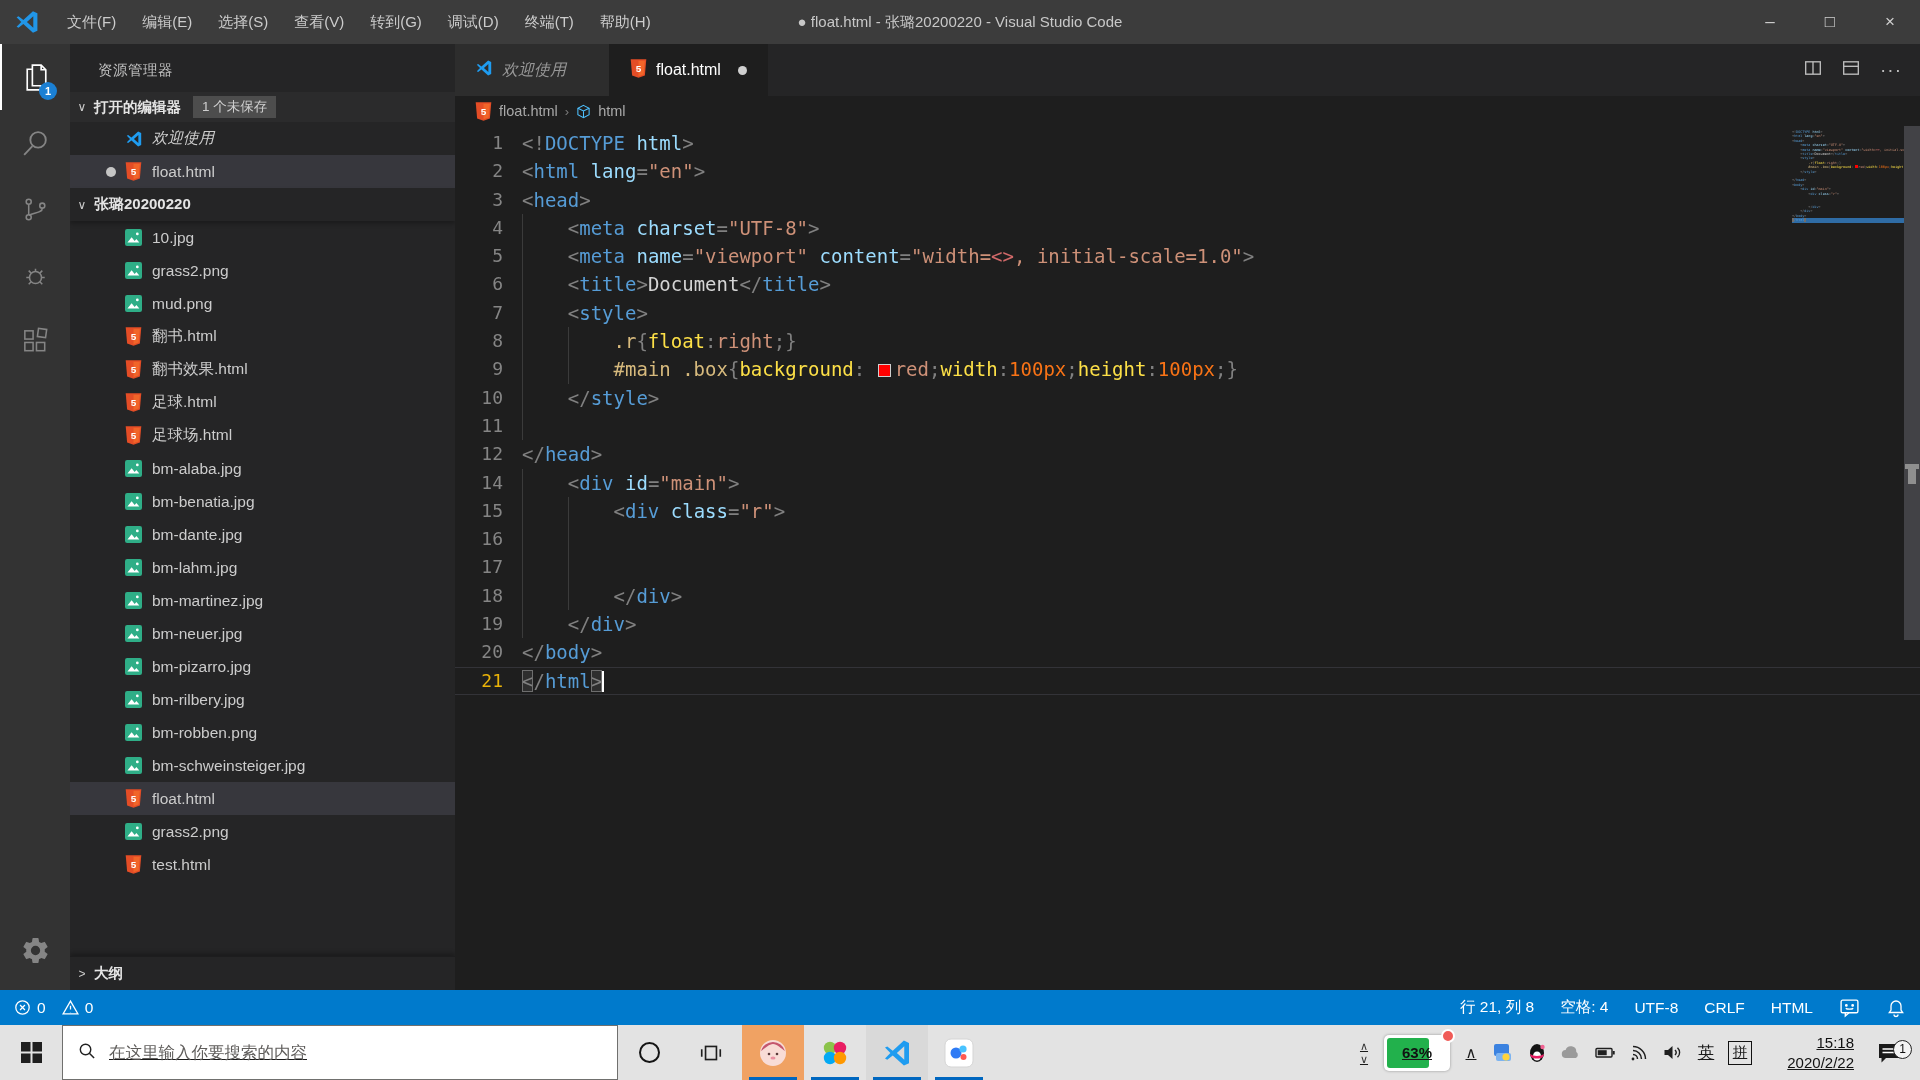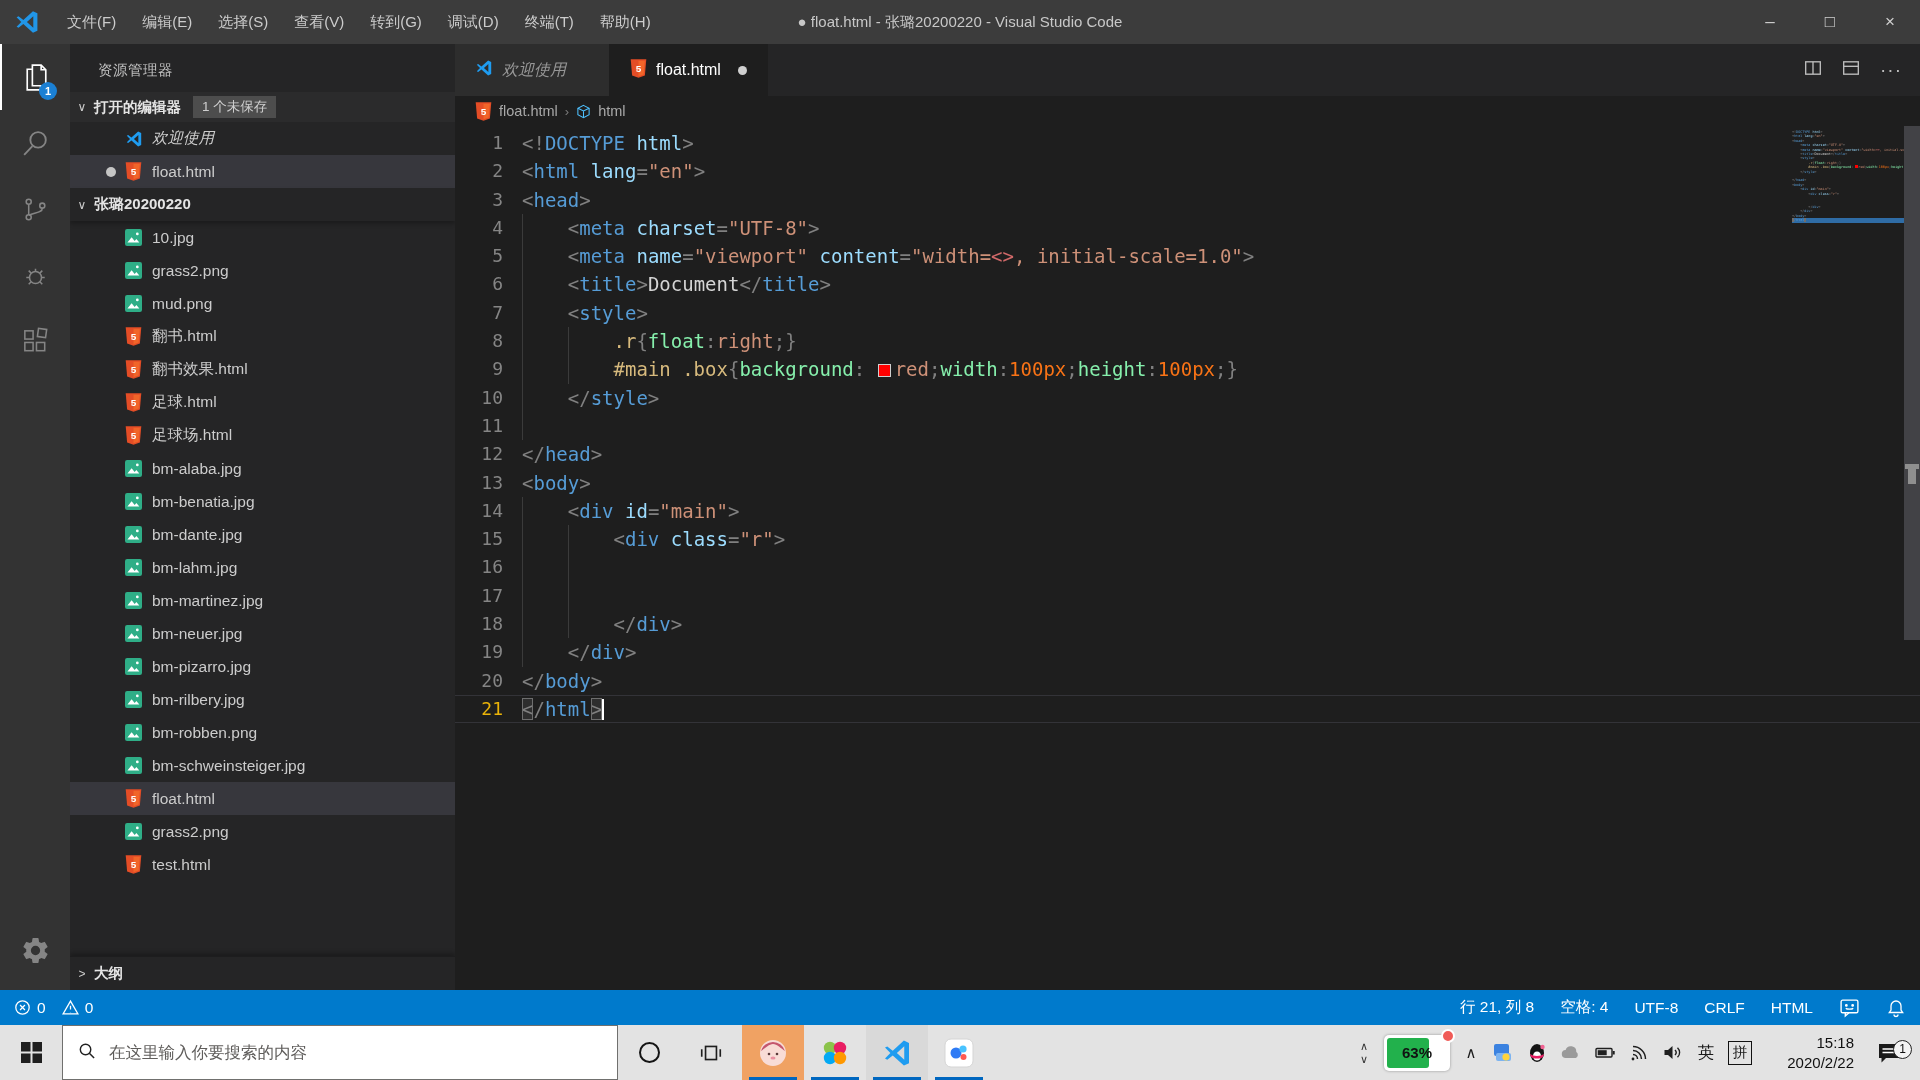--- a/index.html
+++ b/index.html
@@ -55,42 +55,42 @@
 
   .code-area { position:relative; flex:1; font-family:"DejaVu Sans Mono","Liberation Mono",monospace; font-size:19px; overflow:hidden; }
   .lines { position:absolute; top:3px; left:0; right:0; }
   .line { display:flex; height:28.3px; line-height:28.3px; }
   .line.cur { box-shadow: inset 0 1px 0 #333338, inset 0 -1px 0 #333338; }
   .gutter { width:48px; flex:none; text-align:right; color:#858585; font-size:18px; }
   .line.cur .gutter { color:#eab308; }
   .lcontent { margin-left:19px; white-space:pre; position:relative; }
   .guide { position:absolute; top:0; bottom:0; width:1px; background:#3b3b3b; }
   .tk-p{color:#808080}.tk-t{color:#569cd6}.tk-a{color:#9cdcfe}.tk-s{color:#ce9178}
-  .tk-e{color:#d16969}.tk-x{color:#d4d4d4}.tk-sel{color:#d7ba7d}.tk-prop{color:#86efac}
+  .tk-e{color:#d16969}.tk-x{color:#d4d4d4}.tk-sel{color:#d7ba7d}.tk-prop{color:#fde047}
   .tk-val{color:#ce9178}.tk-n2{color:#f97316}.tk-w{color:#d4d4d4}
   .tk-pb{color:#808080; outline:1px solid #6e6e6e; outline-offset:-1px; background:rgba(120,120,120,.18)}
   .swatch{display:inline-block;width:13px;height:13px;background:#ff0000;border:1px solid #cfcfcf;vertical-align:-1px;margin:0 4px 0 1px;}
   .caret{display:inline-block;width:2px;height:21px;background:#ffffff;vertical-align:-4px;}
 
   .minimap { position:absolute; top:4px; right:16px; width:112px; font-family:"DejaVu Sans Mono","Liberation Mono",monospace; }
   .mm-line { height:4.42px; line-height:4.42px; font-size:3.4px; white-space:pre; overflow:hidden; }
   .mm-line.cur { background:#2f6ca5; }
   .mm-sw{display:inline-block;width:3px;height:3px;background:#f00;}
   .scroll-track { position:absolute; top:0; right:0; width:16px; height:514px; background:#424246; }
   .sb-marker-top { position:absolute; top:338px; left:1px; width:14px; height:5px; background:#8f8f8f; }
   .sb-marker-stem { position:absolute; top:343px; left:4px; width:8px; height:15px; background:#8f8f8f; }
 
   
   .statusbar { height:35px; background:#007acc; color:#ffffff; display:flex; align-items:center; font-size:15.5px; flex:none; padding:0 14px; }
   .sb-left { display:flex; align-items:center; gap:6px; }
   .sb-right { margin-left:auto; display:flex; align-items:center; gap:26px; }
   .sb-item { display:flex; align-items:center; gap:6px; white-space:nowrap; }
 
   
-  .taskbar { height:55px; background:#e3e3e3; flex:none; display:flex; align-items:stretch; color:#1a1a1a; }
+  .taskbar { height:55px; background:#e3e3e3; flex:none; display:flex; align-items:stretch; color:#1a1a1a;text-decoration:underline; }
   .tb-btn { width:62px; display:flex; align-items:center; justify-content:center; position:relative; flex:none; }
   .searchbox { width:556px; background:#ffffff; border:1px solid #70706e; display:flex; align-items:center; gap:13px; padding-left:14px; flex:none; }
   .searchbox input { border:none; outline:none; font-size:16.5px; width:440px; font-family:inherit; color:#333; background:transparent; }
   .searchbox input::placeholder { color:#5f5d5b; }
   .cortana-ring { width:21px; height:21px; border:2.5px solid #141414; border-radius:50%; }
   .app-underline::after { content:""; position:absolute; left:7px; right:7px; bottom:0; height:3px; background:#0067c0; }
   .app-attention { background:#f0a263; }
   .app-current { background:#d9d9d9; }
   .tray { margin-left:auto; display:flex; align-items:center; flex:none; padding-right:4px; }
   .tray-chev-stack { display:flex; flex-direction:column; align-items:center; width:28px; font-size:11px; color:#333; line-height:13px; }
@@ -535,24 +535,20 @@
             </div>
             <div class="line">
               <div class="gutter">11</div>
               <div class="lcontent"><span class="guide" style="left: 0ch;"></span></div>
             </div>
             <div class="line">
               <div class="gutter">12</div>
               <div class="lcontent"><span class="tk-p">&lt;/</span><span class="tk-t">head</span><span class="tk-p">&gt;</span></div>
             </div>
             <div class="line">
-              <div class="gutter">13</div>
-              <div class="lcontent"><span class="tk-p">&lt;</span><span class="tk-t">body</span><span class="tk-p">&gt;</span></div>
-            </div>
-            <div class="line">
               <div class="gutter">14</div>
               <div class="lcontent"><span class="guide" style="left: 0ch;"></span><span class="tk-w">    </span><span class="tk-p">&lt;</span><span class="tk-t">div</span><span class="tk-x"> </span><span class="tk-a">id</span><span class="tk-p">=</span><span class="tk-s">"main"</span><span class="tk-p">&gt;</span></div>
             </div>
             <div class="line">
               <div class="gutter">15</div>
               <div class="lcontent"><span class="guide" style="left: 0ch;"></span><span class="guide" style="left: 4ch;"></span><span class="tk-w">        </span><span class="tk-p">&lt;</span><span class="tk-t">div</span><span class="tk-x"> </span><span class="tk-a">class</span><span class="tk-p">=</span><span class="tk-s">"r"</span><span class="tk-p">&gt;</span></div>
             </div>
             <div class="line">
               <div class="gutter">16</div>
               <div class="lcontent"><span class="guide" style="left: 0ch;"></span><span class="guide" style="left: 4ch;"></span></div>

